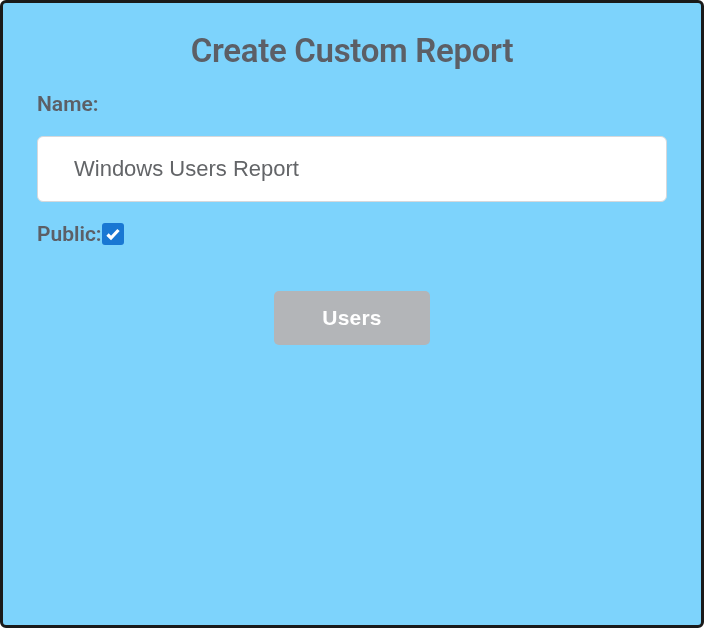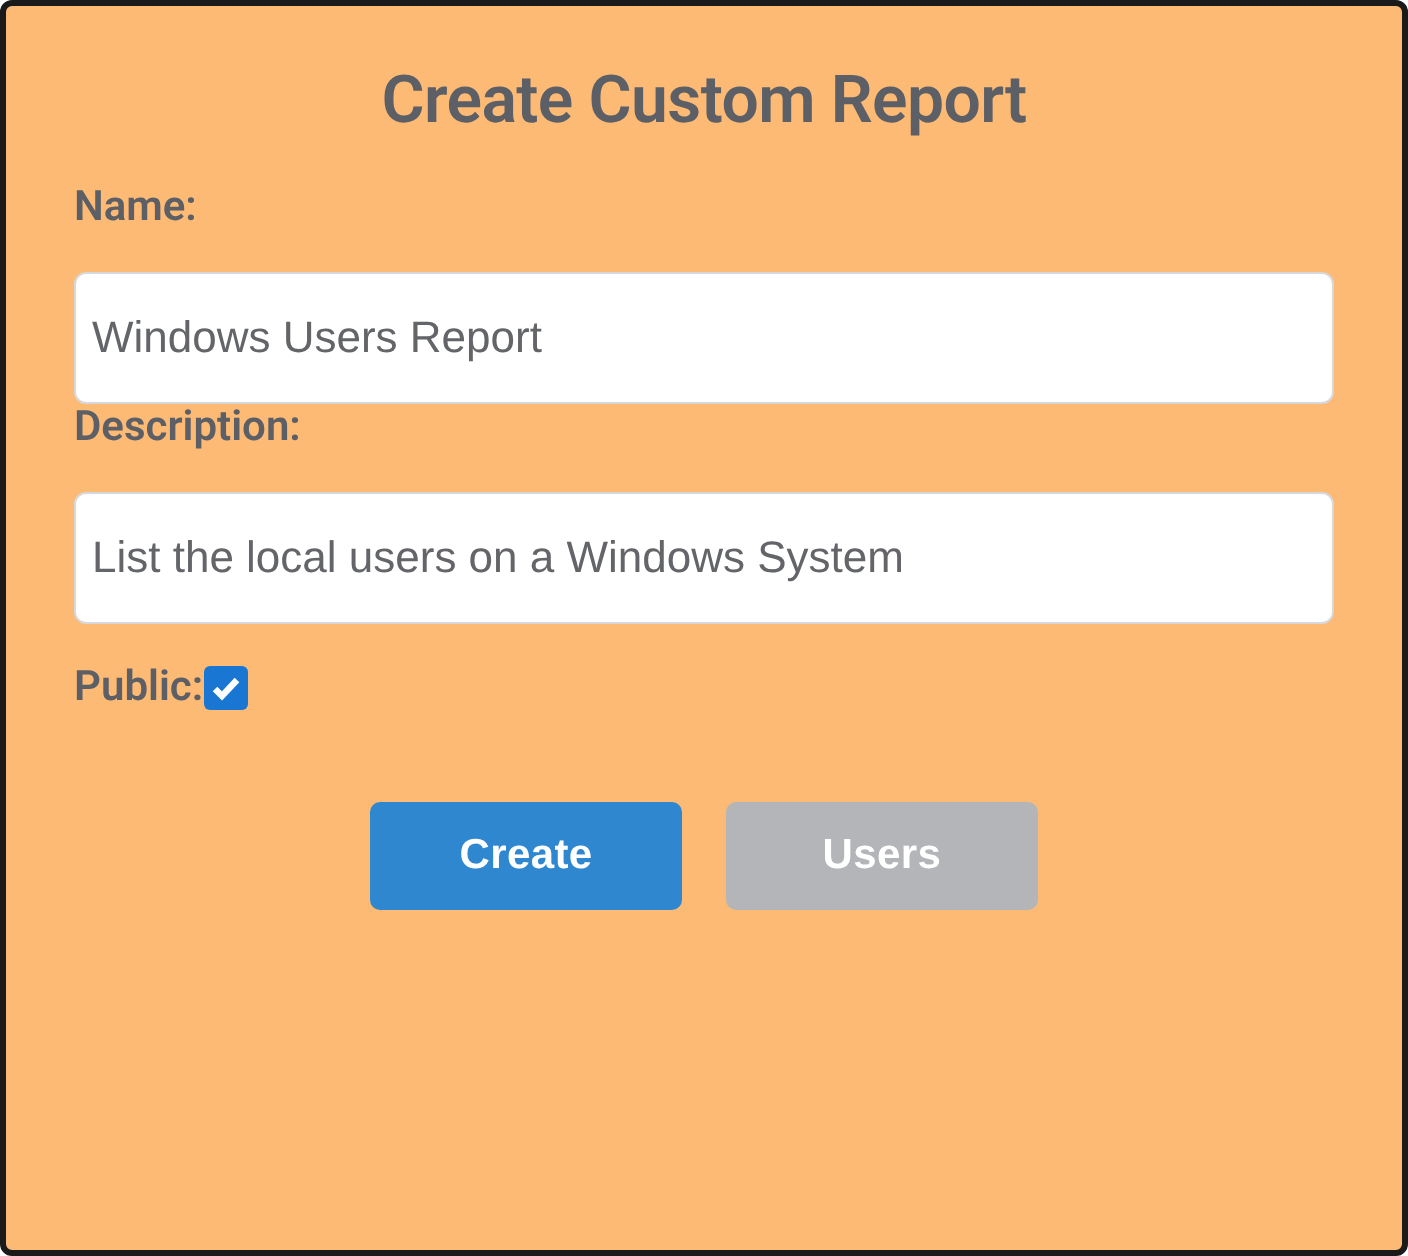--- a/index.html
+++ b/index.html
@@ -9,21 +9,21 @@
       width: 704px;
       height: 628px;
       overflow: hidden;
     }
     .dialog {
       width: 100%;
       height: 100%;
       border: 3px solid #1a1a1a;
       border-radius: 6px;
       padding: 28px 34px 40px 34px;
-      background: #fdba74;
+      background: #7dd3fc;
     }
     .title {
       text-align: center;
       font-size: 33px;
       font-weight: 600;
       color: #5c5f66;
       letter-spacing: -0.3px;
       margin-bottom: 22px;
     }
     .field-group { }
@@ -32,21 +32,21 @@
       font-weight: 600;
       color: #5c5f66;
       margin-bottom: 20px;
       display: block;
     }
     .text-input {
       width: 100%;
       height: 66px;
       border: 1px solid #d6d8db;
       border-radius: 6px;
-      padding: 0 8px;
+      padding: 0 36px;
       font-size: 22px;
       color: #636568;
       background: #fff;
       outline: none;
     }
     .text-input::placeholder { color: #8a8d91; }
     .public-row {
       display: flex;
       align-items: center;
       gap: 0;
@@ -99,31 +99,26 @@
 <body>
 
 <div class="dialog">
   <h1 class="title">Create Custom Report</h1>
 
   <div class="field-group">
     <label class="field-label">Name:</label>
     <input type="text" class="text-input" value="Windows Users Report" style="">
   </div>
 
-  <div class="field-group">
-    <label class="field-label">Description:</label>
-    <input type="text" class="text-input" value="List the local users on a Windows System" style="">
-  </div>
 
   <div class="public-row">
     <span class="public-label">Public:</span>
     <span class="checkbox">
       <svg viewBox="0 0 16 16">
         <polyline points="2.5,8.5 6,12 13.5,4"></polyline>
       </svg>
     </span>
   </div>
 
   <div class="button-row">
-    <button class="btn btn-primary">Create</button>
     <button class="btn btn-secondary">Users</button>
   </div>
 </div>
 
 </body></html>

